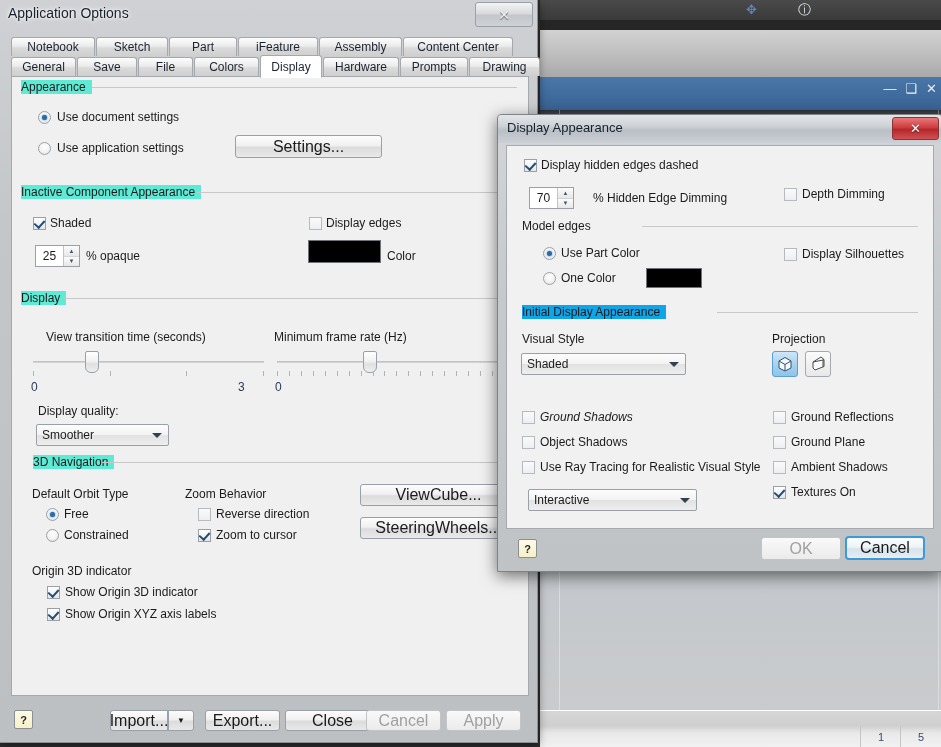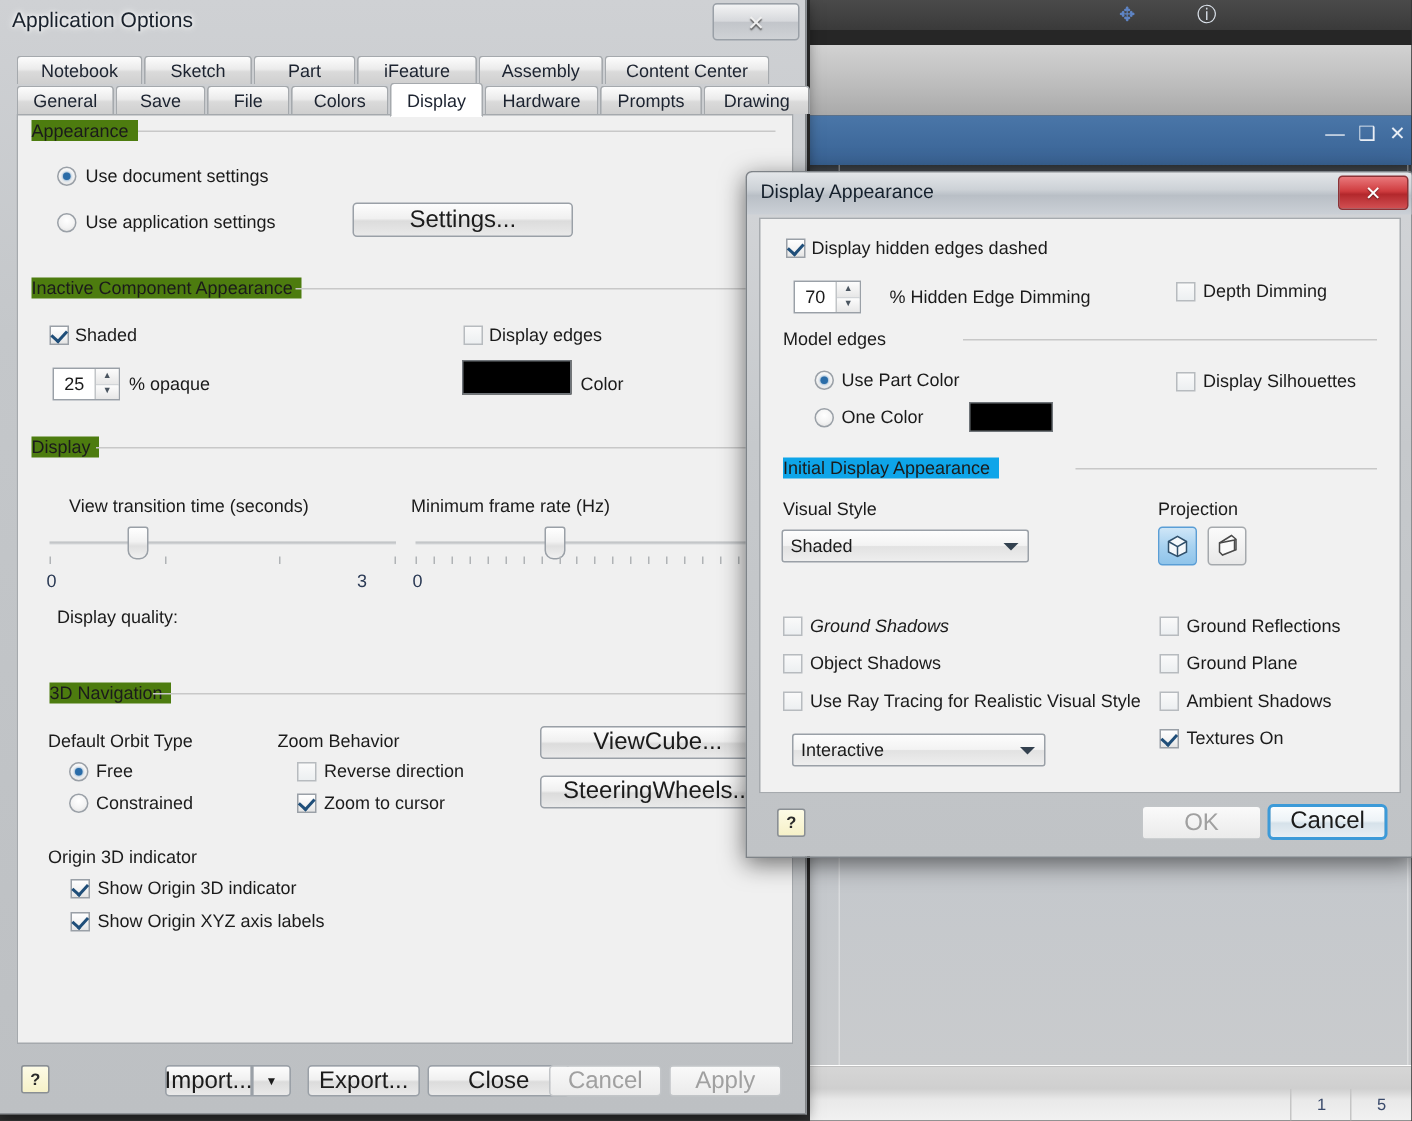--- a/index.html
+++ b/index.html
@@ -58,21 +58,21 @@
     box-sizing:border-box;cursor:default;
   }
   .tab.active{
     background:#ffffff;height:23px;line-height:22px;position:relative;z-index:5;
     border-bottom:1px solid #ffffff;margin-top:-2px;
   }
   .tabrow.r1 .tab{height:19px;}
   .tabs-body{position:absolute;left:11px;top:76px;width:516px;height:618px;background:#f0f0f0;border:1px solid #a5a9ad;}
 
   
-  .grp-label{position:absolute;font-size:12px;color:#1b1b1b;background:#4d7c0f;padding-right:6px;}
+  .grp-label{position:absolute;font-size:12px;color:#1b1b1b;background:#5eead4;padding-right:6px;}
   .grp-line{position:absolute;height:1px;background:#c8c8c8;}
 
   .lbl{position:absolute;font-size:12px;color:#1b1b1b;white-space:nowrap;}
 
   
   .radio{position:absolute;width:13px;height:13px;border-radius:50%;
     background:radial-gradient(circle at 50% 35%,#ffffff 0%,#f3f3f3 55%,#dcdcdc 100%);
     border:1px solid #9aa0a7;box-sizing:border-box;}
   .radio.on::after{content:"";position:absolute;left:3px;top:3px;width:5px;height:5px;border-radius:50%;
     background:#2a6ca8;box-shadow:0 0 2px #2a6ca8;}
@@ -282,20 +282,24 @@
         <i></i>
         <i></i>
         <i></i>
         <i></i>
         <i></i>
     </div>
     <div class="sl-min" style="left:263px;top:303px;">0</div>
     <div class="sl-max" style="left:491px;top:303px;">20</div>
 
     <div class="lbl" style="left:26px;top:327px;">Display quality:</div>
+    <div class="combo" style="left:24px;top:347px;width:133px;">
+      <span>Smoother</span>
+      <span class="arw"></span>
+    </div>
 
     <div class="grp-label" style="left:21px;top:378px;">3D Navigation</div>
     <div class="grp-line" style="left:90px;top:385px;width:415px;"></div>
 
     <div class="lbl" style="left:20px;top:410px;">Default Orbit Type</div>
     <div class="radio on" style="left:34px;top:431px;"></div>
     <div class="lbl" style="left:52px;top:430px;">Free</div>
     <div class="radio" style="left:34px;top:452px;"></div>
     <div class="lbl" style="left:52px;top:451px;">Constrained</div>
 

